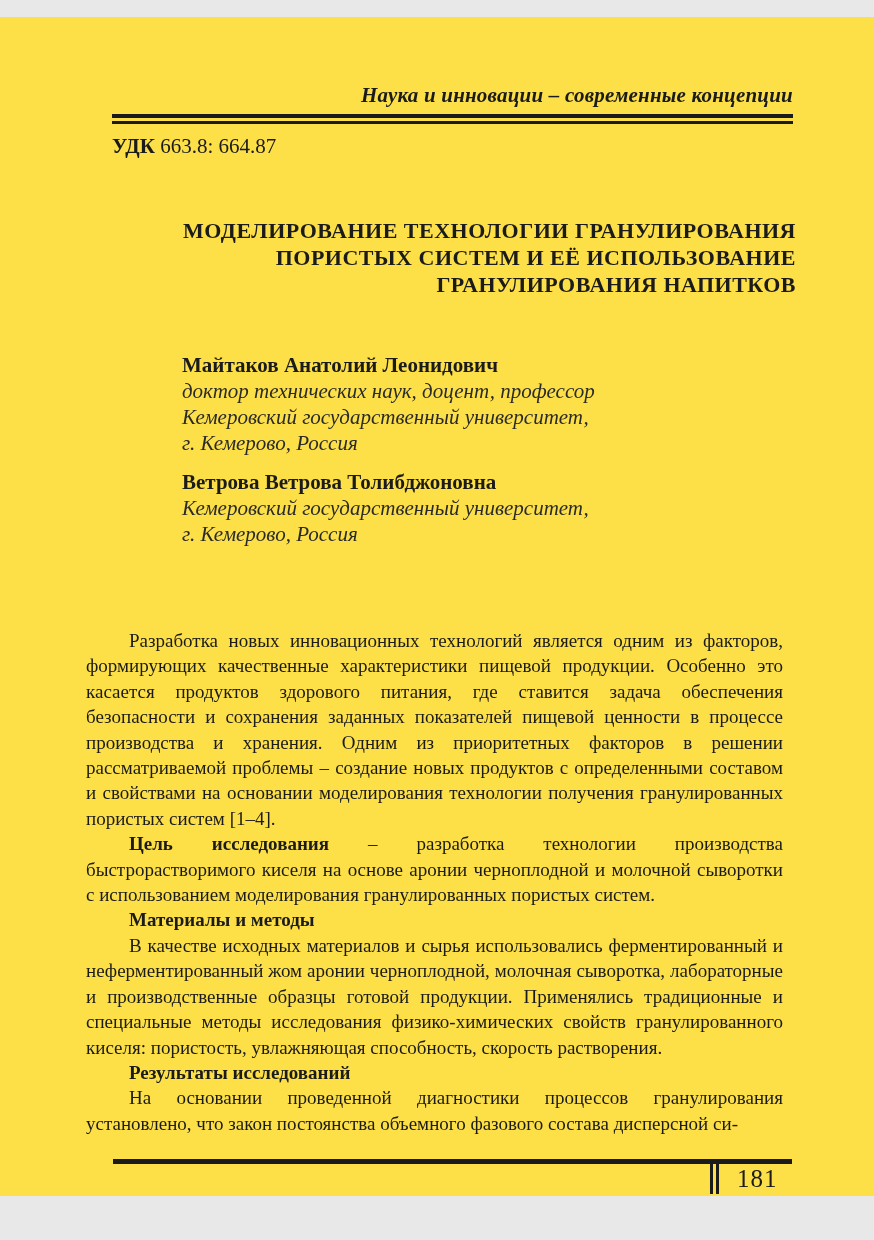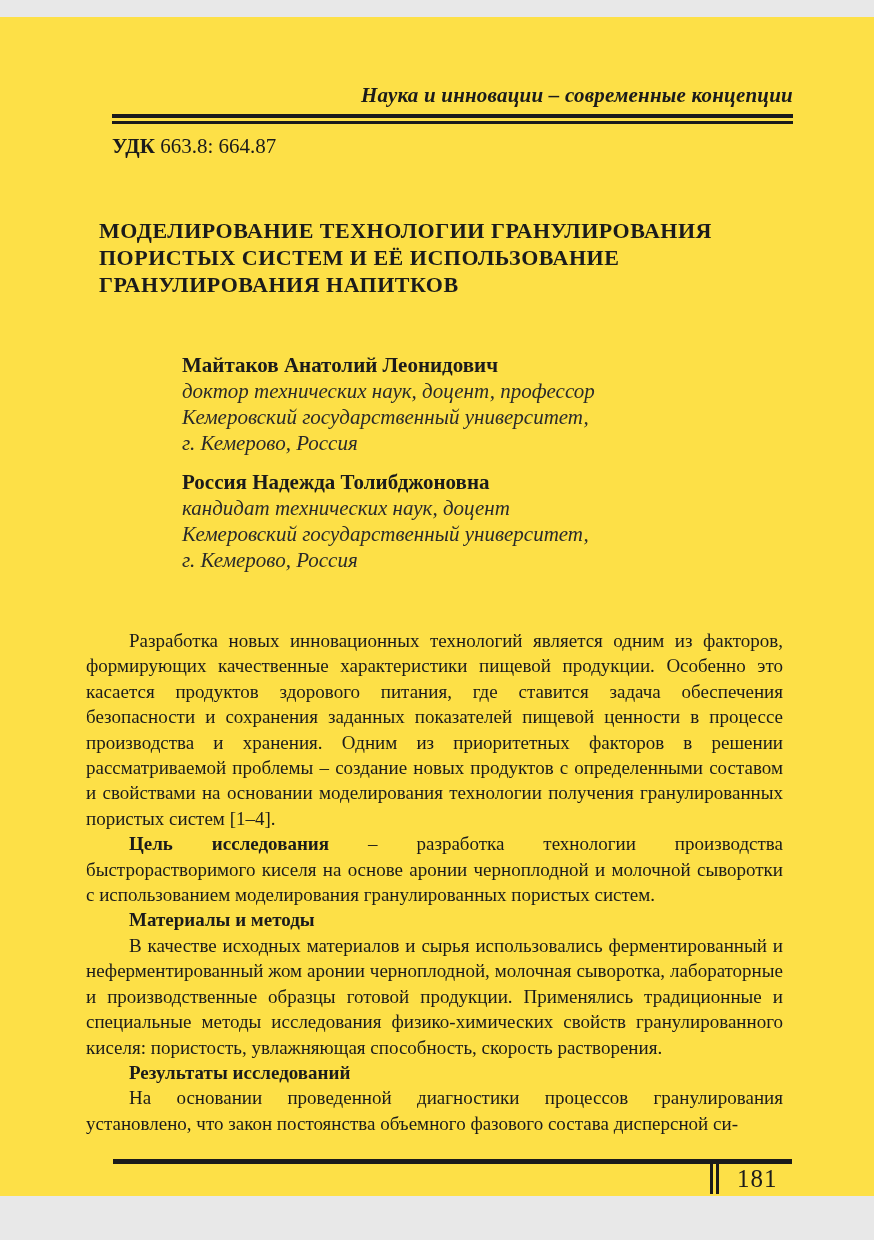--- a/index.html
+++ b/index.html
@@ -48,21 +48,21 @@
     line-height: 27px;
   }
   .meta b { font-weight: bold; }
   
   .title {
     position: absolute;
     top: 200px;
     left: 99px;
     width: 697px;
     margin: 0;
-    text-align: left;
+    text-align: right;
     font-size: 22px;
     font-weight: bold;
     line-height: 27px;
     letter-spacing: 0.5px;
   }
   .title .tl { display: block; }
   
   .authors {
     position: absolute;
     top: 335px;
@@ -137,22 +137,21 @@
   </h1>
 
   <div class="authors">
     <div class="author">
       <div class="author-name">Майтаков Анатолий Леонидович</div>
       <div class="author-detail">доктор технических наук, доцент, профессор</div>
       <div class="author-detail">Кемеровский государственный университет,</div>
       <div class="author-detail">г. Кемерово, Россия</div>
     </div>
     <div class="author">
-      <div class="author-name">Россия Надежда Толибджоновна</div>
-      <div class="author-detail">кандидат технических наук, доцент</div>
+      <div class="author-name">Ветрова Ветрова Толибджоновна</div>
       <div class="author-detail">Кемеровский государственный университет,</div>
       <div class="author-detail">г. Кемерово, Россия</div>
     </div>
   </div>
 
   <div class="body-text">
     <p>Разработка новых инновационных технологий является одним из факторов, формирующих качественные характеристики пищевой продукции. Особенно это касается продуктов здорового питания, где ставится задача обеспечения безопасности и сохранения заданных показателей пищевой ценности в процессе производства и хранения. Одним из приоритетных факторов в решении рассматриваемой проблемы – создание новых продуктов с определенными составом и свойствами на основании моделирования технологии получения гранулированных пористых систем [1–4].</p>
     <p><span class="lead">Цель исследования</span><span> – разработка технологии производства быстрорастворимого киселя на основе аронии черноплодной и молочной сыворотки с использованием моделирования гранулированных пористых систем.</span></p>
     <p class="subhead">Материалы и методы</p>
     <p>В качестве исходных материалов и сырья использовались ферментированный и неферментированный жом аронии черноплодной, молочная сыворотка, лабораторные и производственные образцы готовой продукции. Применялись традиционные и специальные методы исследования физико-химических свойств гранулированного киселя: пористость, увлажняющая способность, скорость растворения.</p>

